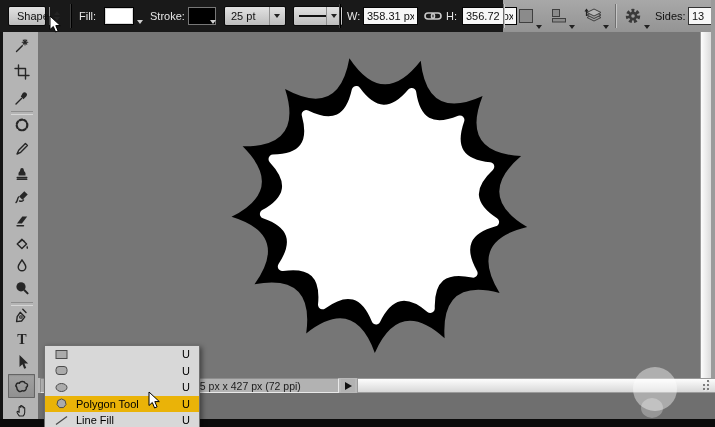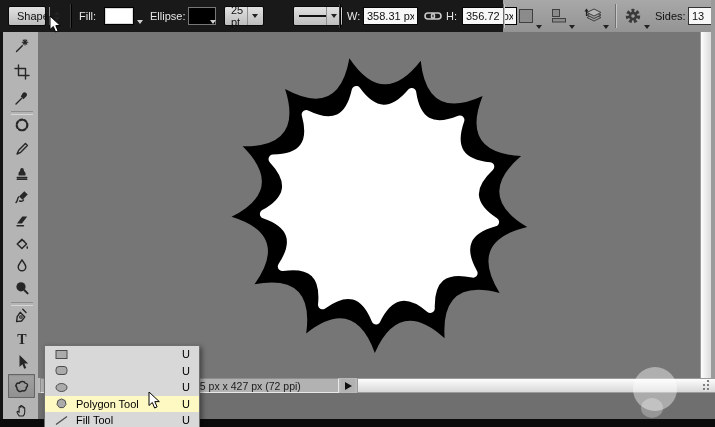--- a/index.html
+++ b/index.html
@@ -69,21 +69,21 @@
   #grip{position:absolute;left:701px;top:379px;width:10px;height:13px;}
   #grip i{position:absolute;width:2px;height:2px;background:#7d7d7d;box-shadow:1px 1px 0 #e6e6e6;}
   #bottom-area{position:absolute;left:38px;top:393px;width:677px;height:34px;background:#6f6f6f;}
   #bottom-edge{position:absolute;left:0;top:419px;width:715px;height:8px;background:#0b0b0b;}
   
   #flyout{position:absolute;left:44px;top:345px;width:156px;
        background:#d8d8d8;border:1px solid #6f6f6f;box-shadow:2px 2px 5px rgba(0,0,0,.45);
        z-index:30;box-sizing:border-box;}
   .menu-row{position:relative;height:16.5px;display:flex;align-items:center;
        padding-left:9px;color:#000;}
-  .menu-row.selected{background:#fef9c3;}
+  .menu-row.selected{background:#eab308;}
   .mi-icon{width:15px;height:11px;margin-right:7px;display:flex;align-items:center;}
   .mi-icon svg .mg{fill:#ababab;stroke:#4c4c4c;stroke-width:1;}
   .mi-label{flex:1;font-size:11px;}
   .mi-key{position:absolute;right:9px;font-size:11px;}
   
   .cursor{position:absolute;z-index:50;}
   #watermark{position:absolute;left:633px;top:367px;width:44px;height:44px;
        background:rgba(255,255,255,.42);border-radius:50%;z-index:20;}
   #watermark2{position:absolute;left:641px;top:398px;width:22px;height:20px;
        background:rgba(255,255,255,.28);border-radius:50%;z-index:20;}
@@ -104,25 +104,25 @@
           <span class="tri-dn"></span>
         </span>
     </div>
 
     <div class="ob-sep" style="left:70px;"></div>
 
     <span class="ob-label" style="left:79px;">Fill:</span>
     <div class="swatch" style="left:104px;width:30px;background:#ffffff;box-shadow:inset 0 0 0 1px #d9d9d9;"></div>
     <span class="micro-dd dd-arrow swatch-dd" style="left:137px;border-top-color:#cfcfcf;"></span>
 
-    <span class="ob-label" style="left:150px;">Ellipse:</span>
+    <span class="ob-label" style="left:150px;">Stroke:</span>
     <div class="swatch" style="left:188px;width:28px;background:#000000;border-color:#777;"></div>
     <span class="micro-dd dd-arrow swatch-dd" style="left:210px;border-top-color:#cfcfcf;"></span>
 
-    <div class="ob-btn" style="left:224px;width:40px;">
+    <div class="ob-btn" style="left:224px;width:62px;">
       <span style="padding-left:6px;">25 pt</span>
       <span class="spin">
           <span class="tri-dn"></span>
         </span>
     </div>
 
     <div class="ob-btn" style="left:293px;width:50px;">
       <span style="margin-left:5px;width:28px;height:2px;background:#111;"></span>
       <span class="spin">
           <span class="tri-dn"></span>
@@ -359,21 +359,21 @@
         </span>
       <span class="mi-label">Polygon Tool</span>
       <span class="mi-key">U</span>
     </div>
     <div class="menu-row">
       <span class="mi-icon">
           <svg width="15" height="11" viewBox="0 0 14 11">
             <path d="M1.5,9.5 L12.5,1.5" stroke="#4c4c4c" stroke-width="1.3"></path>
           </svg>
         </span>
-      <span class="mi-label">Fill Tool</span>
+      <span class="mi-label">Line Fill</span>
       <span class="mi-key">U</span>
     </div>
   </div>
 
   <div class="cursor" style="left:49px;top:15px;">
     <svg width="13" height="19" viewBox="0 0 13 19">
         <path d="M1,1 L1,14.5 L4.3,11.5 L6.6,17 L9.1,15.9 L6.8,10.6 L11.3,10.6 Z" fill="#fff" stroke="#000" stroke-width="1"></path>
       </svg>
   </div>
   <div class="cursor" style="left:148px;top:391px;">

